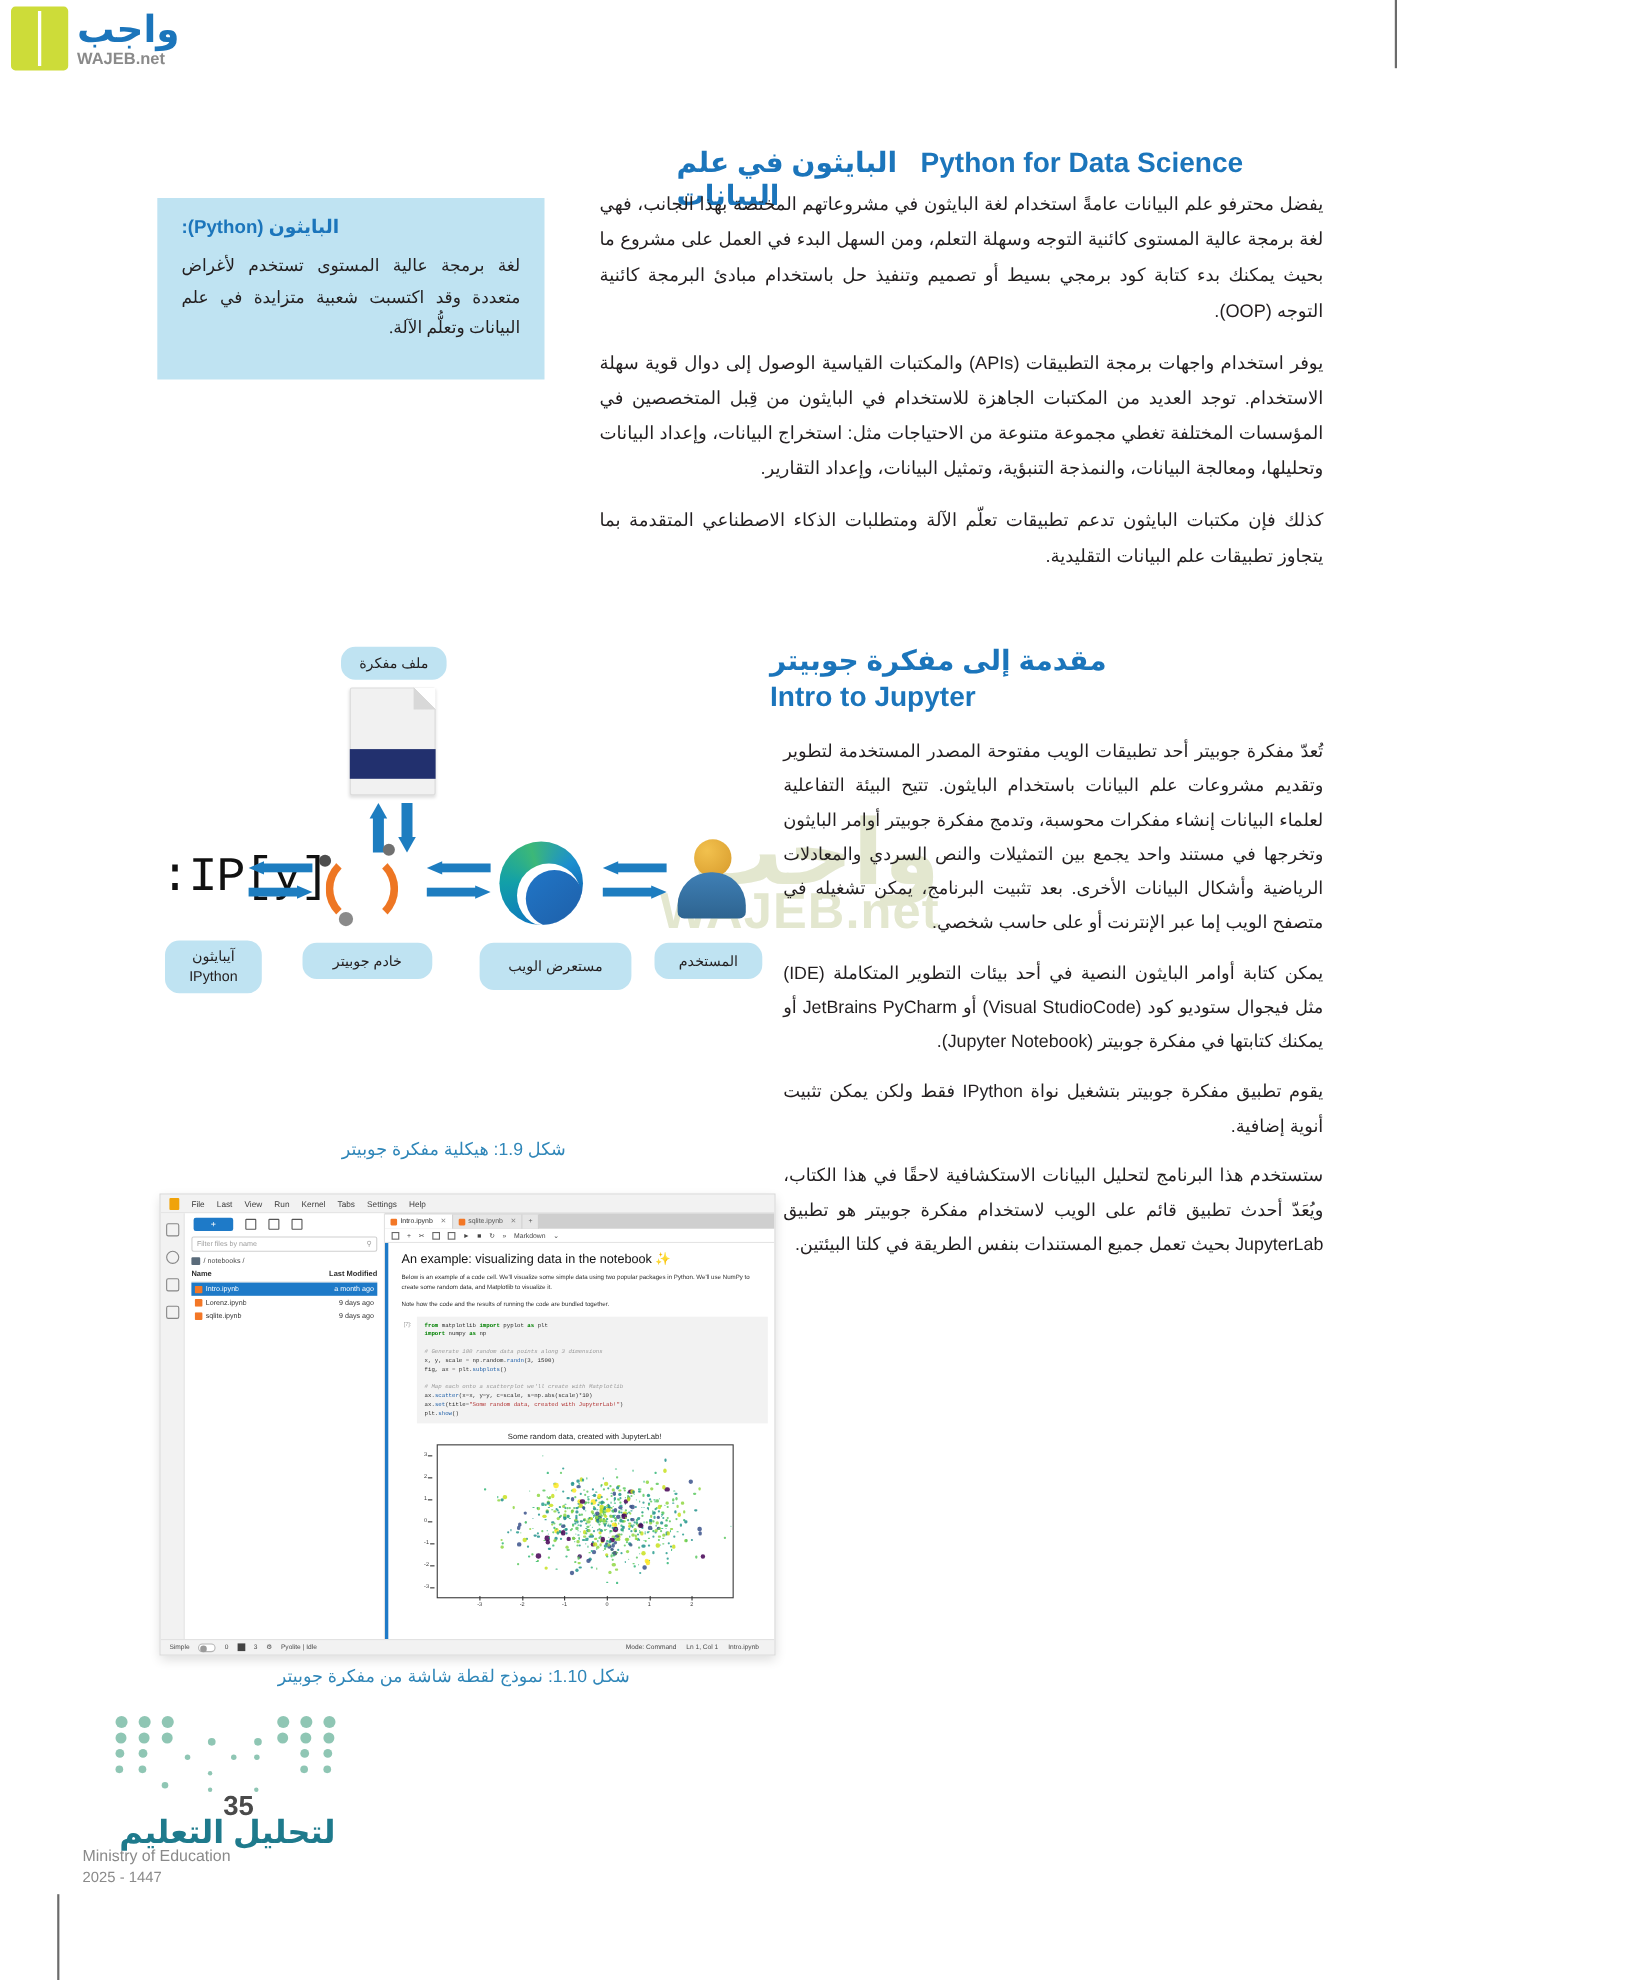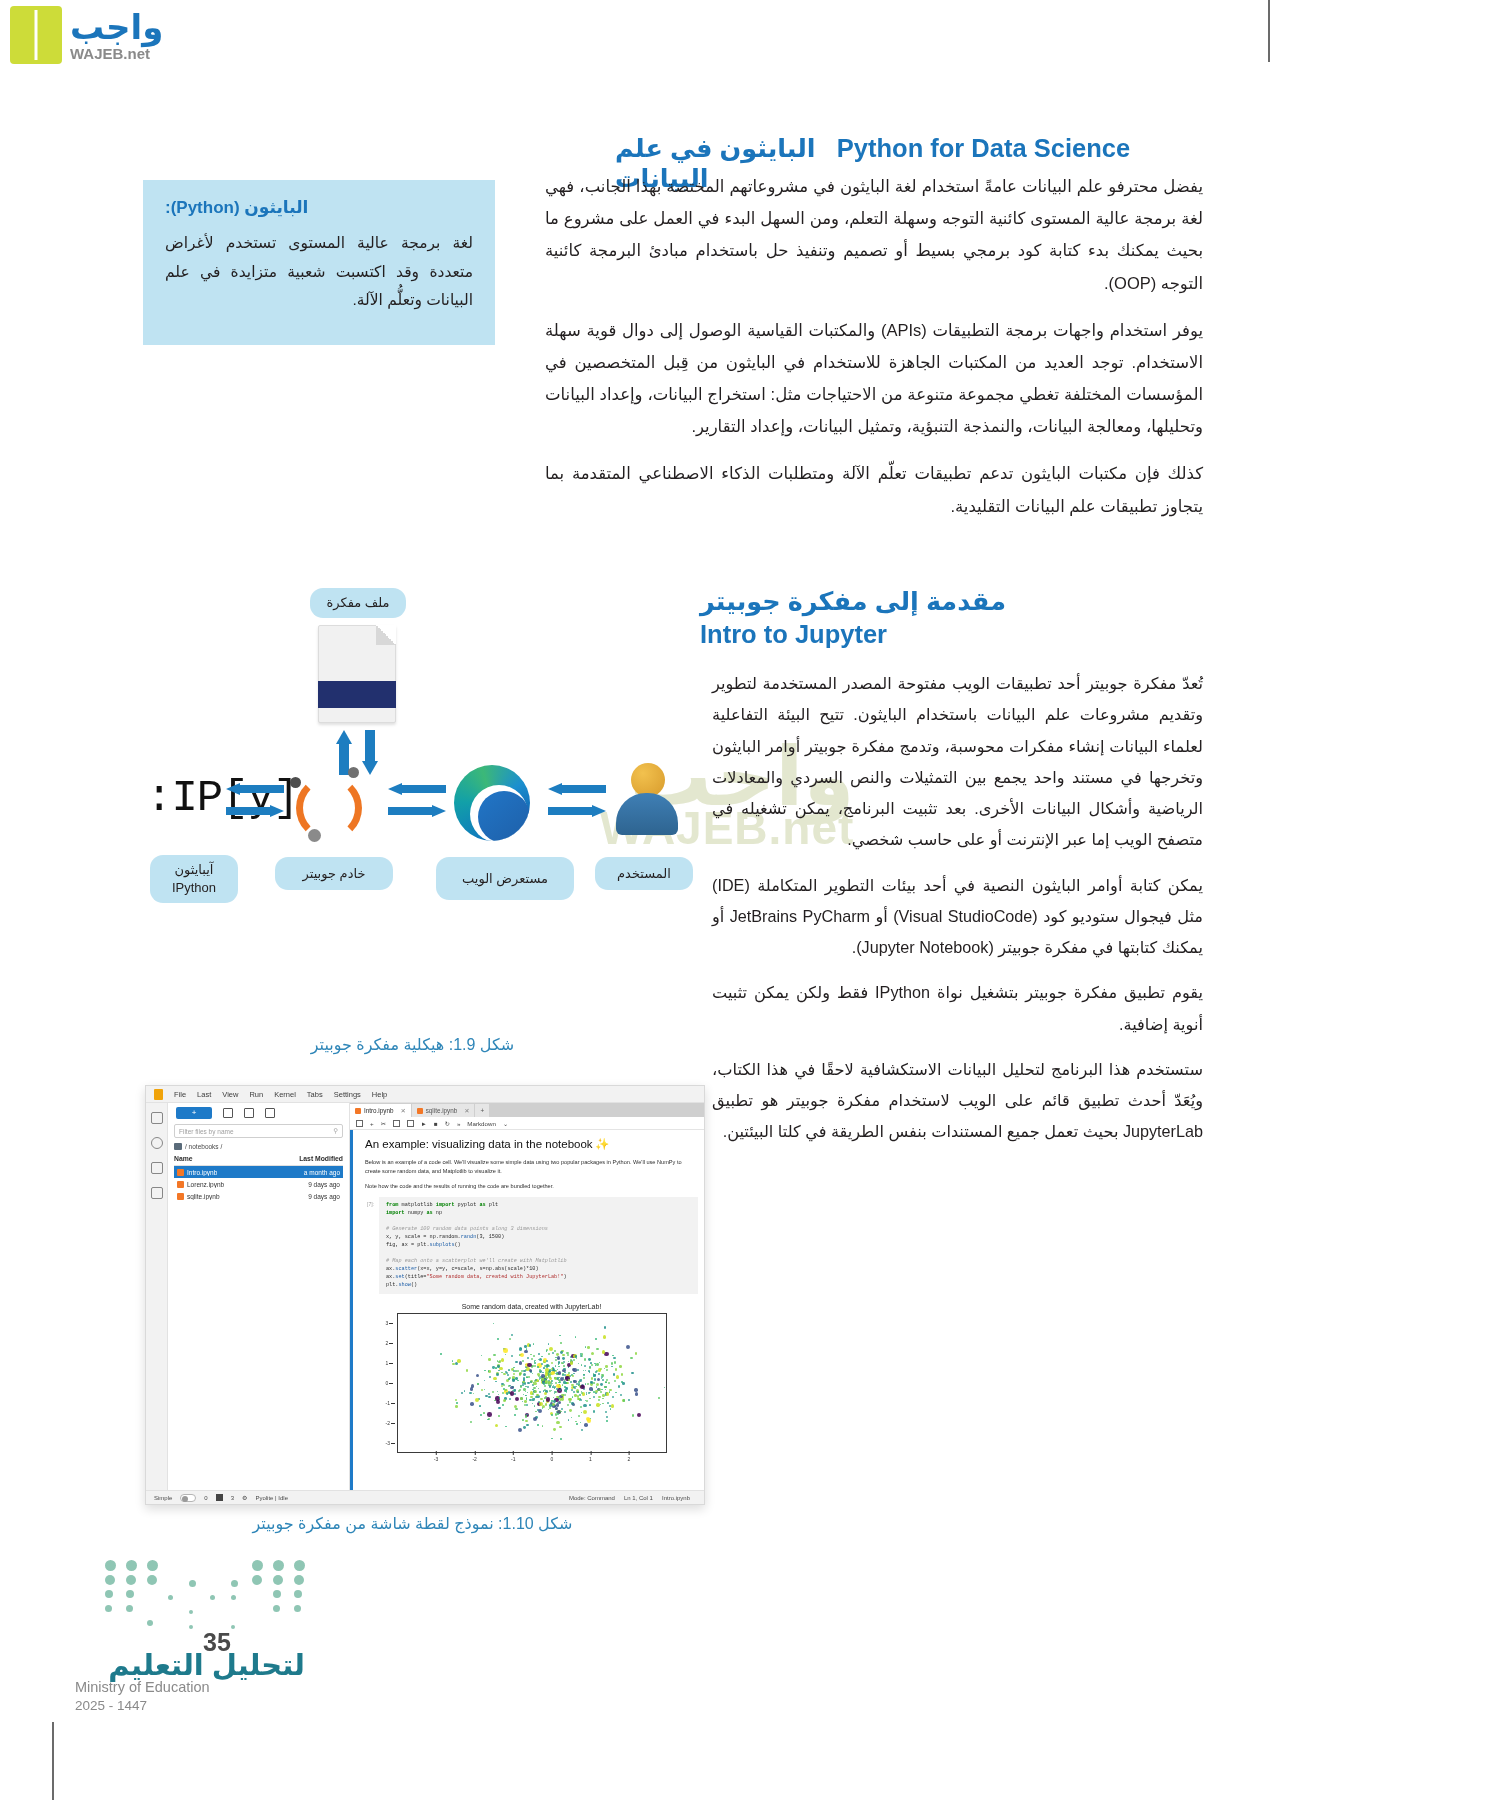--- a/index.html
+++ b/index.html
@@ -38,21 +38,21 @@
      color:#231f20; font-size:16.5px; line-height:1.95; }
   #para-block-1 { top:170px; left:545px; width:658px; }
   #para-block-1 p { margin-bottom:15px; text-align:justify; text-justify:inter-word;}
 
   
   .callout {
     position:absolute; top:180px; left:143px; width:352px; height:165px;
     background:#bfe3f2; padding:17px 22px; direction:rtl;
   }
   .callout .ttl { color:#1b75bb; font-weight:bold; font-size:17px; text-align:left; margin-bottom:11px;}
-  .callout .txt { color:#231f20; font-size:15.5px; line-height:1.85; text-align:justify; }
+  .callout .txt { color:#231f20; font-size:15.5px; line-height:1.85; text-align:justify;font-family:Liberation Serif, serif; }
 
   
   #head-jupyter { top:585px; left:700px; width:503px; font-size:25.5px; text-align:left; line-height:1.28;}
   #head-jupyter .en { display:block; }
 
   #para-block-2 { top:668px; left:712px; width:491px; font-size:16.2px; line-height:1.93;}
   #para-block-2 p { margin-bottom:14px; }
 
   
   .diagram { position:absolute; top:585px; left:140px; width:545px; height:460px; }

